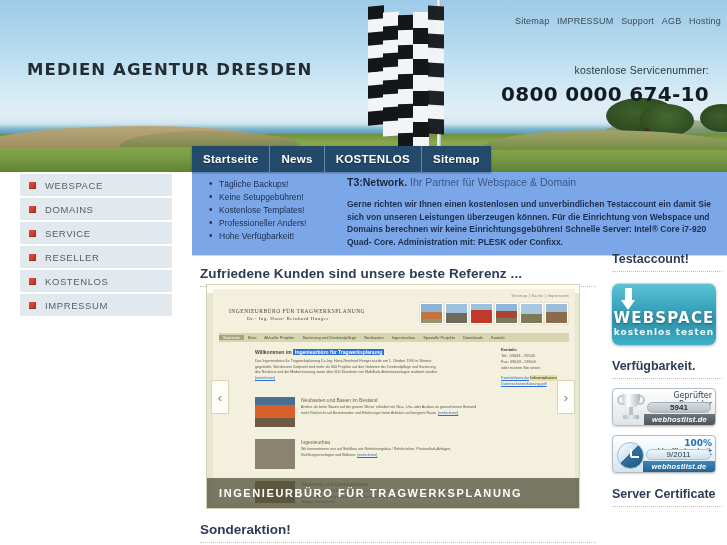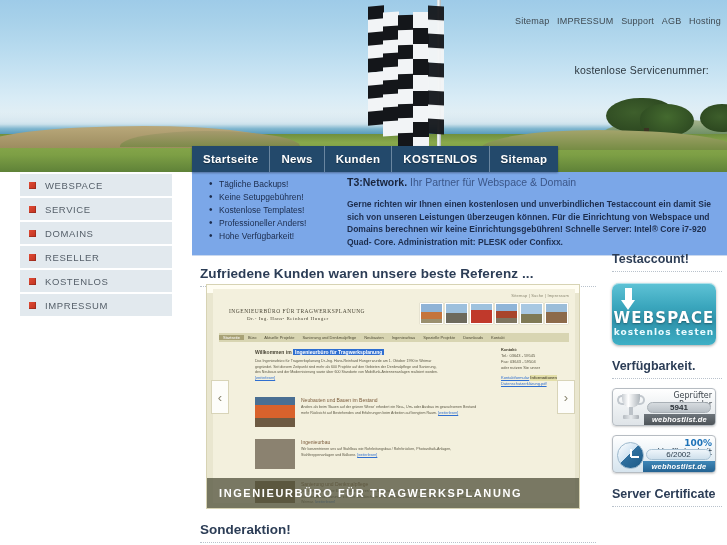--- a/index.html
+++ b/index.html
@@ -466,31 +466,32 @@
 
     <div class="topnav">
       <a href="#">Sitemap</a>
       <a href="#">IMPRESSUM</a>
       <a href="#">Support</a>
       <a href="#">AGB</a>
       <a href="#">Hosting</a>
     </div>
 
     <div class="logo">
+      <div class="l1">MEDIEN AGENTUR DRESDEN</div>
     </div>
 
     <div class="service">
       <div class="s1">kostenlose Servicenummer:</div>
+      <div class="s2">0800 0000 674-10</div>
     </div>
   </div>
 
   <div class="mainnav">
     <div class="tab active">Startseite</div>
     <div class="tab">News</div>
-    <div class="tab">Kunden</div>
     <div class="tab">KOSTENLOS</div>
     <div class="tab">Sitemap</div>
   </div>
 
   <div class="promo">
     <ul class="bullets">
       <li>Tägliche Backups!</li>
       <li>Keine Setupgebühren!</li>
       <li>Kostenlose Templates!</li>
       <li>Professioneller Anders!</li>
@@ -502,42 +503,42 @@
     <div class="body">Gerne richten wir Ihnen einen kostenlosen und unverbindlichen Testaccount ein damit Sie sich von unseren Leistungen überzeugen können. Für die Einrichtung von Webspace und Domains berechnen wir keine Einrichtungsgebühren! Schnelle Server: Intel® Core i7-920 Quad- Core. Administration mit: PLESK oder Confixx.</div>
   </div>
 
   <div class="lsb">
     <div class="item">
       <span class="bullet"></span>
       <span class="lbl">WEBSPACE</span>
     </div>
     <div class="item">
       <span class="bullet"></span>
-      <span class="lbl">SERVICE</span>
+      <span class="lbl">DOMAINS</span>
     </div>
     <div class="item">
       <span class="bullet"></span>
-      <span class="lbl">DOMAINS</span>
+      <span class="lbl">SERVICE</span>
     </div>
     <div class="item">
       <span class="bullet"></span>
       <span class="lbl">RESELLER</span>
     </div>
     <div class="item">
       <span class="bullet"></span>
       <span class="lbl">KOSTENLOS</span>
     </div>
     <div class="item">
       <span class="bullet"></span>
       <span class="lbl">IMPRESSUM</span>
     </div>
   </div>
 
   <div class="content">
-    <div class="sectitle">Zufriedene Kunden waren unsere beste Referenz ...</div>
+    <div class="sectitle">Zufriedene Kunden sind unsere beste Referenz ...</div>
     <div class="dotrule"></div>
 
     <div class="carousel">
       <div class="shotbar-top"></div>
 
       <div class="shot">
         <div class="tinynav">Sitemap  |  Suche  |  Impressum</div>
         <div class="firmname">
           <span>INGENIEURBÜRO FÜR TRAGWERKSPLANUNG</span>
           <span class="sub">Dr.- Ing. Hans- Reinhard Hunger</span>
@@ -648,21 +649,21 @@
     </div>
 
     <div class="badge badge2">
       <div class="clock">
         <div class="h"></div>
           <div class="m"></div>
       </div>
       <div class="btxt">
         <span class="pct">100%</span><span> Verfügbarkeit</span>
       </div>
-      <div class="pill">6/2002</div>
+      <div class="pill">9/2011</div>
       <div class="foot">webhostlist.de</div>
     </div>
 
     <h3 class="later">Server Certificate</h3>
     <div class="rule"></div>
   </div>
 
 </div>
 
 </body></html>

